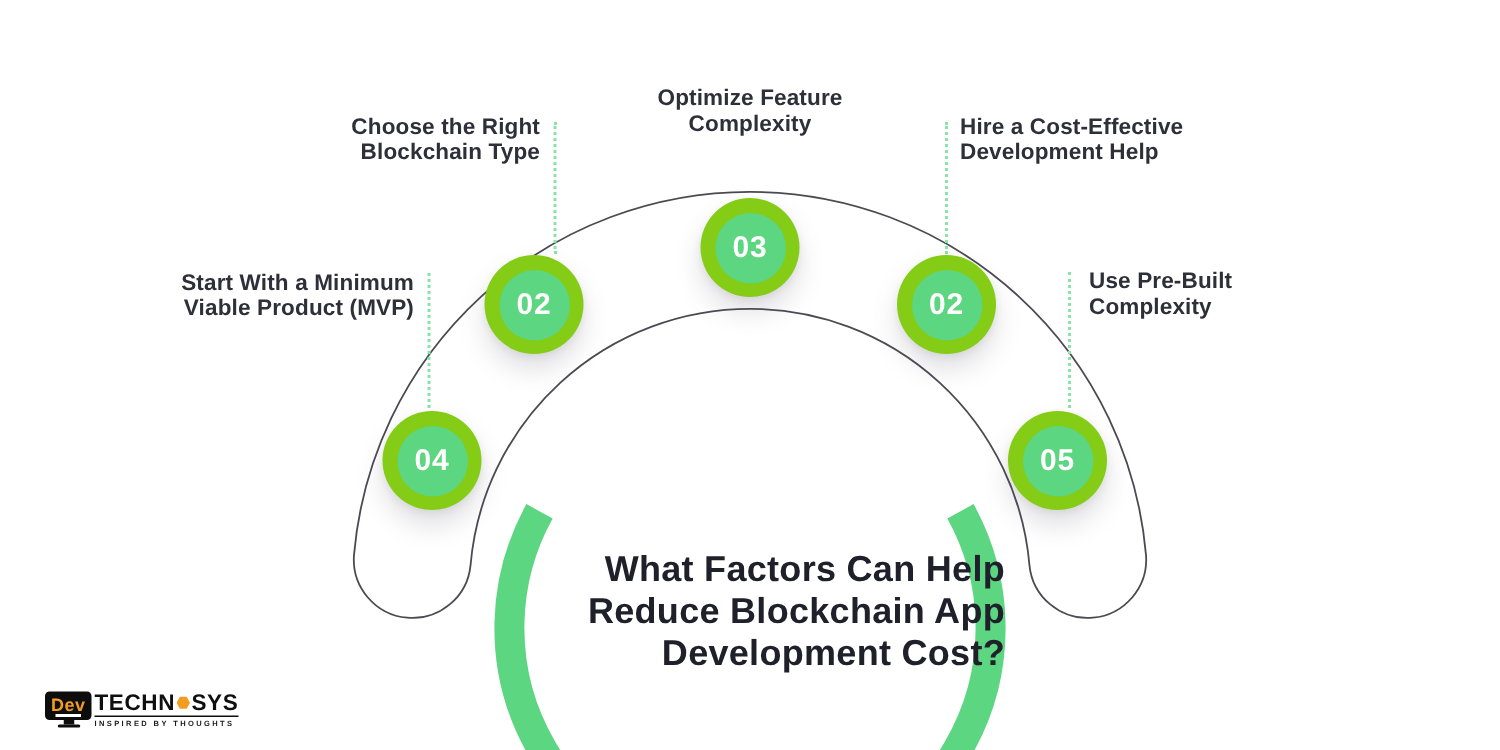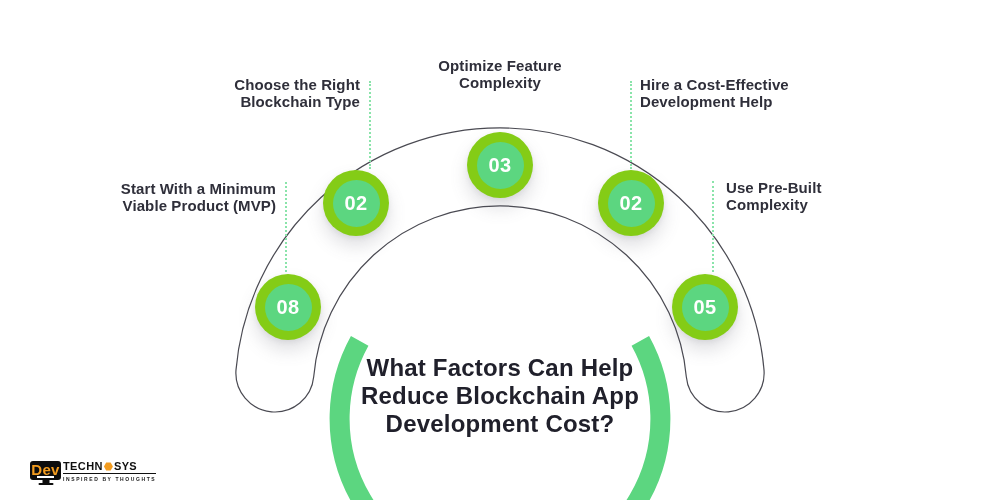--- a/index.html
+++ b/index.html
@@ -22,40 +22,40 @@
     position:absolute;width:66px;height:66px;border-radius:50%;background:#84cc16;
     box-shadow:0 10px 18px rgba(96,96,110,.20), 0 2px 5px rgba(96,96,110,.10);
     display:flex;align-items:center;justify-content:center;
   }
   .badge-num{
     width:47px;height:47px;border-radius:50%;background:var(--green,#5cd680);
     color:#fff;font-weight:bold;font-size:20px;letter-spacing:.5px;
     display:flex;align-items:center;justify-content:center;
   }
   .title{
-    position:absolute;left:330px;top:354px;width:340px;text-align:center;
+    position:absolute;left:330px;top:366px;width:340px;text-align:right;
     white-space:pre-line;font-size:24px;line-height:28px;font-weight:bold;
     color:var(--title-dark,#20202b);letter-spacing:.2px;
   }
   
   .logo{position:absolute;left:30px;top:461px;display:flex;align-items:flex-start;}
   .monitor{
     position:relative;width:31px;height:19px;background:#0d0d0d;border-radius:3px;
     display:flex;align-items:center;justify-content:center;flex:none;
   }
   .monitor .dev{
-    color:var(--logo-orange,#f39c1f);font-weight:bold;font-size:15px;line-height:1;
+    color:var(--logo-orange,#f39c1f);font-weight:bold;font-size:12px;line-height:1;
     letter-spacing:.3px;transform:translateY(-1px);
   }
   .monitor .dev-underline{position:absolute;bottom:2.5px;left:7px;width:17px;height:1.5px;background:#fff;}
   .monitor .stand{position:absolute;left:50%;bottom:-3px;transform:translateX(-50%);width:7px;height:3px;background:#0d0d0d;}
   .monitor .base{position:absolute;left:50%;bottom:-5px;transform:translateX(-50%);width:15px;height:2px;background:#0d0d0d;border-radius:1px;}
   .wordmark{margin-left:2px;}
   .wordline{
-    display:flex;align-items:center;font-size:11px;font-weight:bold;
+    display:flex;align-items:center;font-size:15px;font-weight:bold;
     letter-spacing:.4px;color:#0f0f0f;border-bottom:1.5px solid #0f0f0f;
     padding-bottom:1px;line-height:1;
   }
   .gear{
     width:9px;height:9px;background:var(--logo-orange,#f39c1f);margin:0 1px;
     clip-path:polygon(25% 5%,75% 5%,100% 50%,75% 95%,25% 95%,0% 50%);flex:none;
   }
   .tagline{
     font-size:5px;font-weight:bold;letter-spacing:1.6px;color:#1a1a1a;
     margin-top:2px;white-space:nowrap;
@@ -84,21 +84,21 @@
   <div class="label align-r" style="right:640px;top:77px;">Choose the Right
 Blockchain Type</div>
   <div class="label align-c" style="left:400px;top:58px;width:200px;">Optimize Feature
 Complexity</div>
   <div class="label" style="left:640px;top:77px;">Hire a Cost-Effective
 Development Help</div>
   <div class="label" style="left:726px;top:180px;">Use Pre-Built
 Complexity</div>
 
   <div class="badge" style="left:255px;top:274px;">
-    <div class="badge-num">08</div>
+    <div class="badge-num">04</div>
   </div>
   <div class="badge" style="left:323px;top:170px;">
     <div class="badge-num">02</div>
   </div>
   <div class="badge" style="left:467px;top:132px;">
     <div class="badge-num">03</div>
   </div>
   <div class="badge" style="left:598px;top:170px;">
     <div class="badge-num">02</div>
   </div>

